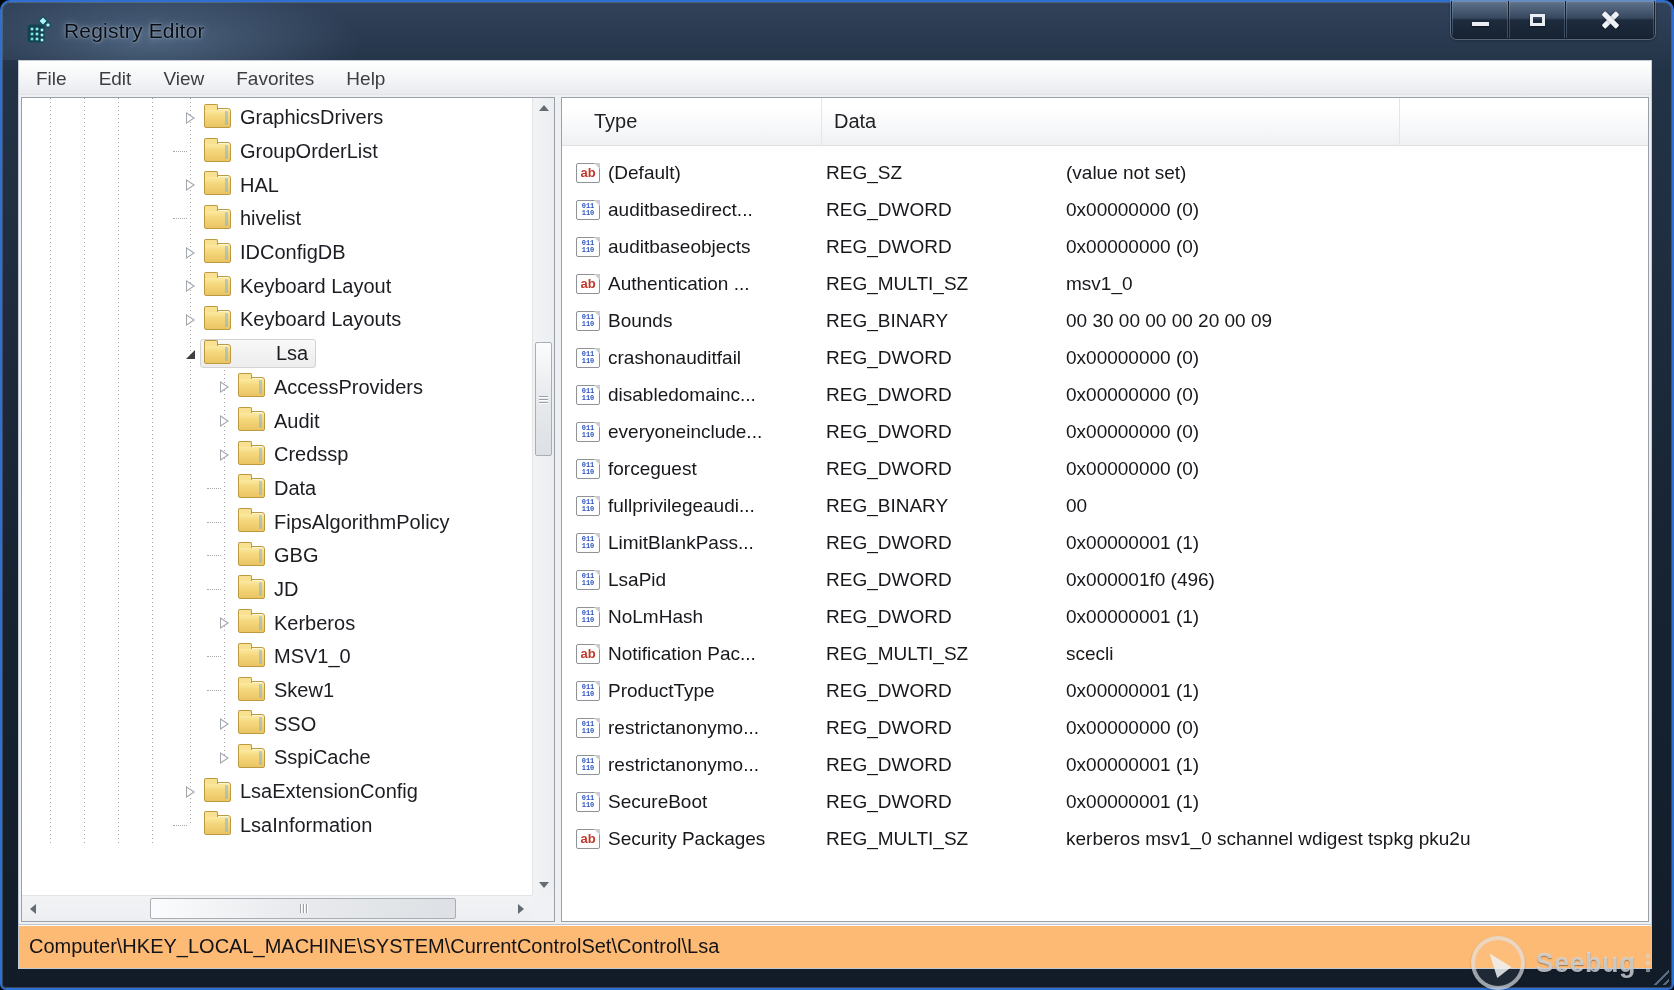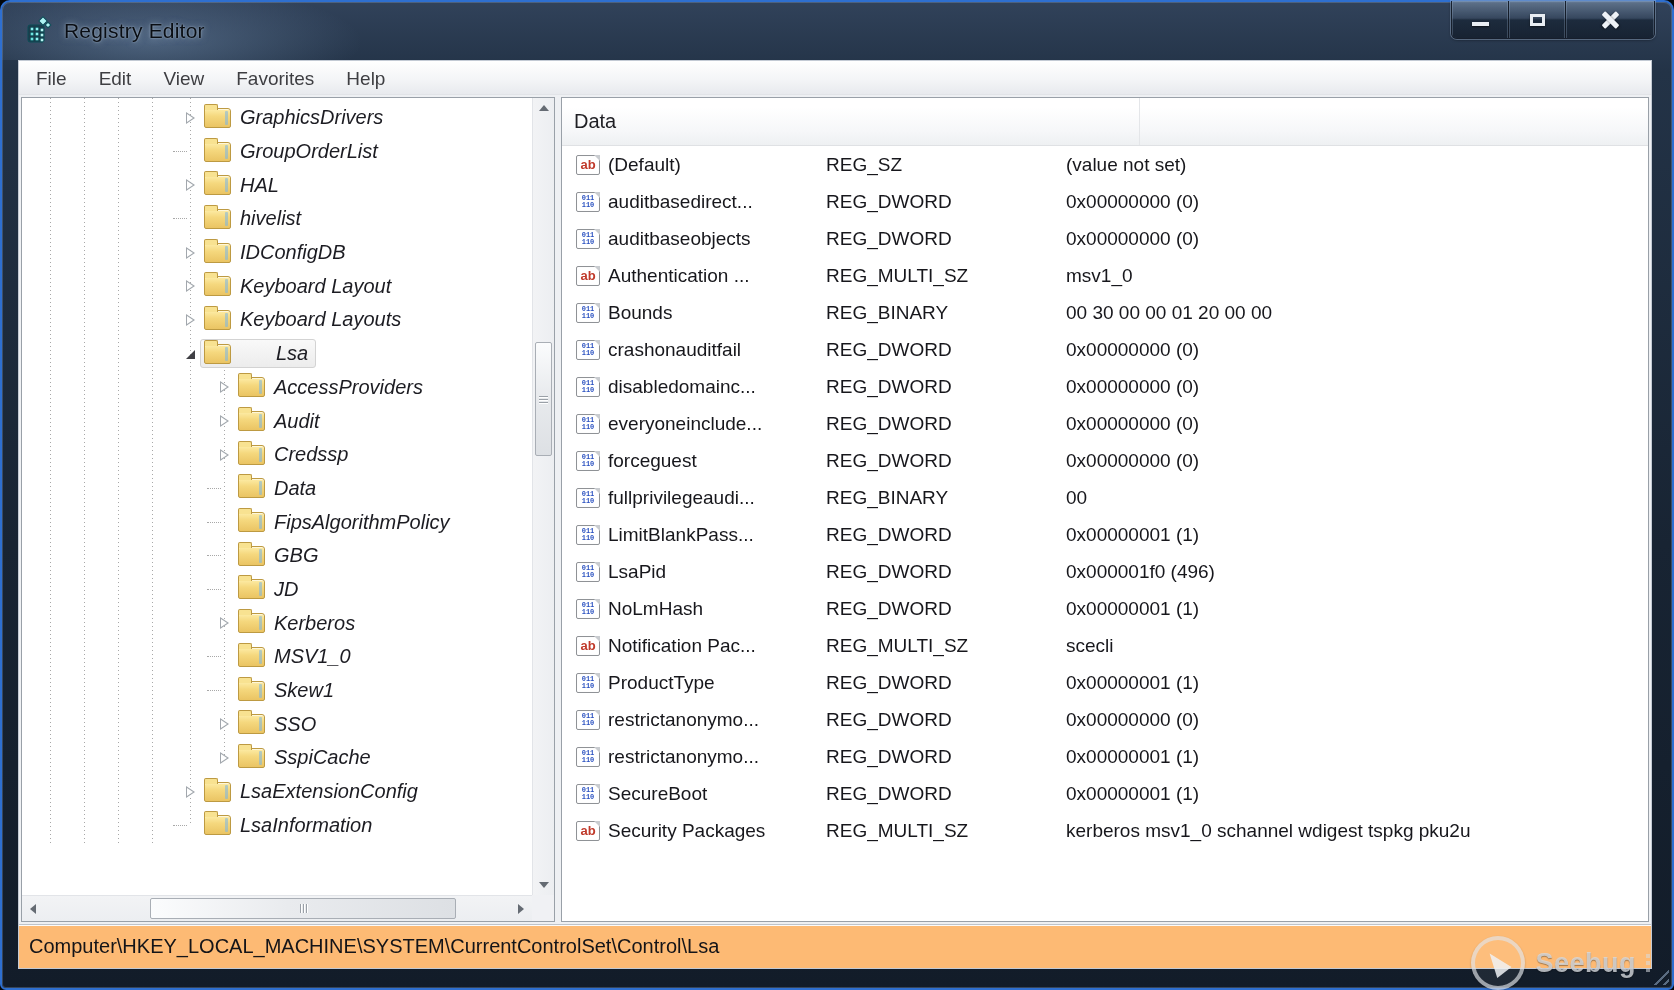--- a/index.html
+++ b/index.html
@@ -106,21 +106,21 @@
   }
   .tree-row.lvl0{ padding-left:158px; }
   .tree-row.lvl1{ padding-left:192px; }
   .expander{ width:20px; flex:none; display:flex; align-items:center; justify-content:center; height:100%; }
   .tri-closed{ width:0; height:0; border-top:6px solid transparent; border-bottom:6px solid transparent;
     border-left:9px solid #a2a7ad; position:relative; }
   .tri-closed::after{ content:""; position:absolute; left:-8px; top:-4px;
     border-top:4px solid transparent; border-bottom:4px solid transparent; border-left:6px solid #fff; }
   .tri-open{ width:0; height:0; border-left:9px solid transparent; border-bottom:9px solid #3f3f44; margin-top:2px; }
   .stub{ width:14px; height:0; border-top:1px dotted #a8a8a8; margin-right:-14px; position:relative; left:-17px; flex:none; }
-  .node{ display:flex; align-items:center; padding:2px 7px 2px 3px; border:1px solid transparent;font-style:italic; }
+  .node{ display:flex; align-items:center; padding:2px 7px 2px 3px; border:1px solid transparent; }
   .node.selected{
     background:linear-gradient(180deg,#f9f9f9,#ececec);
     border:1px solid #d3d3d3; border-radius:3px;gap:36px;
   }
   .folder{ width:27px; height:20px; position:relative; margin-right:9px; flex:none;
     background:linear-gradient(180deg,#fdeca6 0%,#f5d87e 40%,#eac463 100%);
     border:1px solid #bd9a42; border-radius:2px 3px 2px 2px;
     box-shadow:inset 0 1px 0 rgba(255,255,255,.6);
   }
   .folder::before{ content:""; position:absolute; left:-1px; top:-5px; width:12px; height:5px;
@@ -158,21 +158,21 @@
     display:flex; flex-direction:column; overflow:hidden; }
   .list-header{ height:48px; flex:none; display:flex;
     background:linear-gradient(180deg,#ffffff 20%,#f6f7f9 70%,#eef0f2 100%);
     border-bottom:1px solid #dfe1e4; font-size:20px; color:#1f1f24; }
   .hcell{ display:flex; align-items:center; border-right:1px solid #e4e6e9; cursor:default; }
   .hcell.c-name{ width:232px; padding-left:32px; }
   .hcell.c-type{ width:260px; padding-left:32px; }
   .hcell.c-data{ width:578px; padding-left:12px; }
   .hcell.c-stub{ flex:1; border-right:none; }
 
-  .list-rows{ flex:1; overflow:hidden; }
+  .list-rows{ flex:1; padding-top:8px; overflow:hidden; }
   .list-row{ height:37px; display:flex; align-items:center; font-size:19px; color:#17171c; cursor:default; }
   .cell{ display:flex; align-items:center; overflow:hidden; white-space:nowrap; }
   .cell.c-name{ width:232px; padding-left:14px; }
   .cell.c-type{ width:260px; padding-left:32px; }
   .cell.c-data{ flex:1; padding-left:12px; }
 
   .vicon{ width:24px; height:20px; flex:none; margin-right:8px; position:relative;
     background:#fff; border:1px solid #8f9296; border-radius:2px;
     display:flex; align-items:center; justify-content:center;
     box-shadow:inset 0 0 0 1px #fdfdfd; }
@@ -491,20 +491,21 @@
             </div>
           <div class="sb-arrow a-right">
               <i class="tri-right"></i>
             </div>
         </div>
         <div class="sb-corner"></div>
       </div>
 
       <div class="list-pane">
         <div class="list-header">
+            <div class="hcell c-type">Type</div>
             <div class="hcell c-data">Data</div>
             <div class="hcell c-stub"></div>
           </div>
         <div class="list-rows">
             <div class="list-row">
               <div class="cell c-name">
                 <span class="vicon t-string">ab</span>
                 <span>(Default)</span>
               </div>
               <div class="cell c-type">REG_SZ</div>
@@ -533,21 +534,21 @@
               </div>
               <div class="cell c-type">REG_MULTI_SZ</div>
               <div class="cell c-data">msv1_0</div>
             </div>
             <div class="list-row">
               <div class="cell c-name">
                 <span class="vicon t-binary">011<br>110</span>
                 <span>Bounds</span>
               </div>
               <div class="cell c-type">REG_BINARY</div>
-              <div class="cell c-data">00 30 00 00 01 20 00 00</div>
+              <div class="cell c-data">00 30 00 00 00 20 00 09</div>
             </div>
             <div class="list-row">
               <div class="cell c-name">
                 <span class="vicon t-binary">011<br>110</span>
                 <span>crashonauditfail</span>
               </div>
               <div class="cell c-type">REG_DWORD</div>
               <div class="cell c-data">0x00000000 (0)</div>
             </div>
             <div class="list-row">

